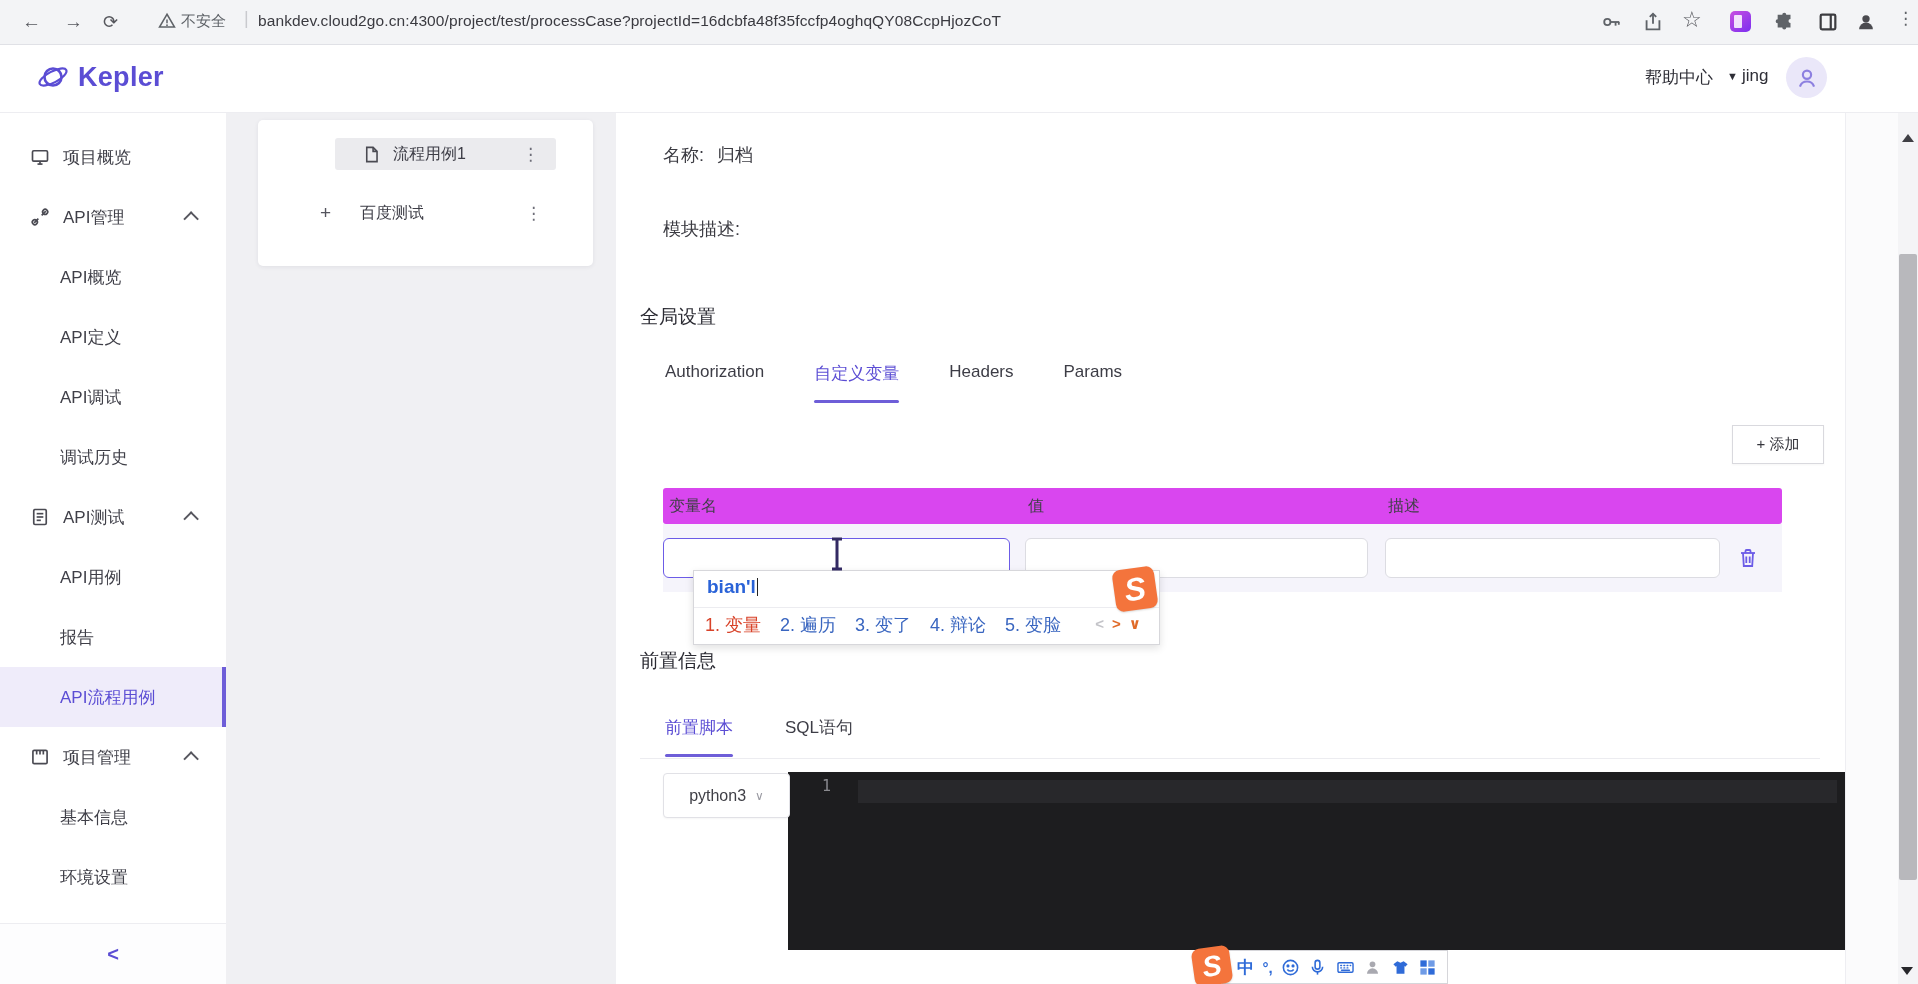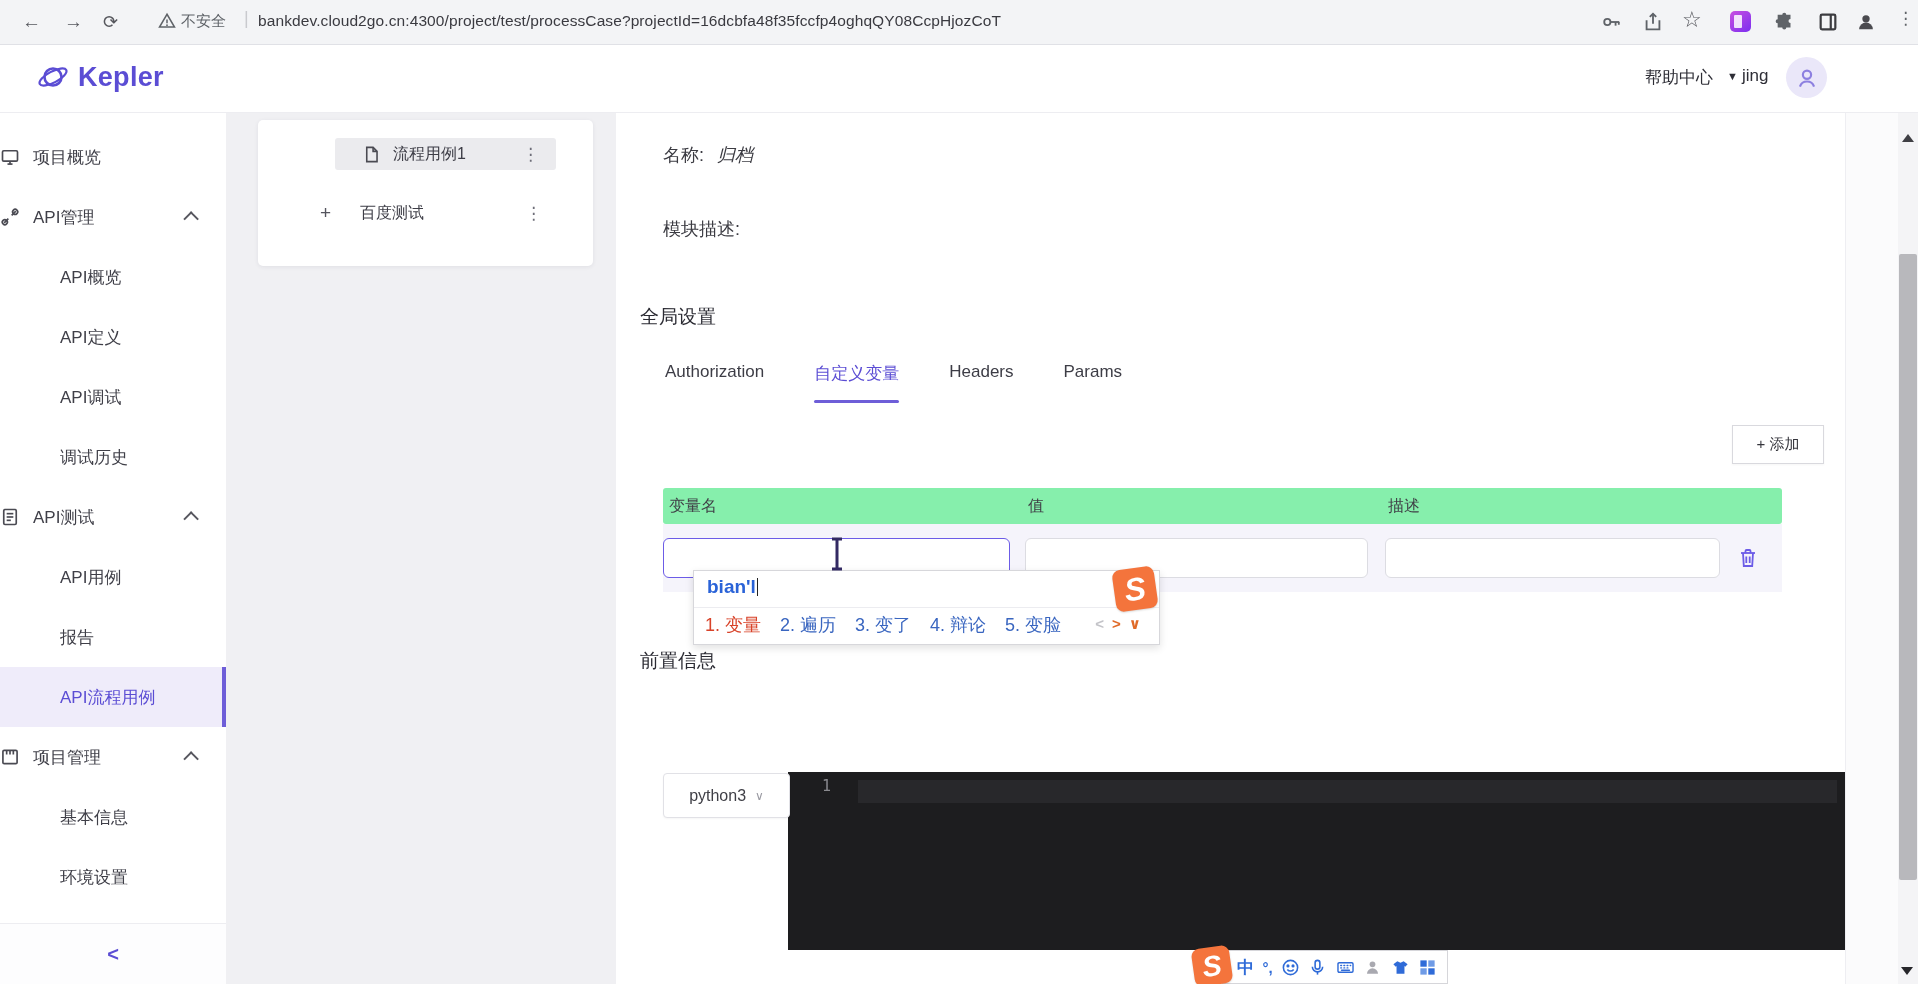--- a/index.html
+++ b/index.html
@@ -23,21 +23,21 @@
   #logo{position:absolute;left:36px;top:16px;display:flex;align-items:center;gap:8px;}
   #logo-text{font-size:27px;font-weight:bold;color:#5b4dd4;letter-spacing:.3px;}
   #help-center{position:absolute;left:1645px;top:22px;font-size:17px;color:#2e2e36;}
   #user-menu{position:absolute;left:1727px;top:22px;font-size:17px;color:#2e2e36;display:flex;align-items:center;gap:4px;}
   #user-caret{font-size:11px;color:#2e2e36;}
   #avatar{position:absolute;left:1786px;top:13px;width:41px;height:41px;border-radius:50%;background:#eae7f9;display:flex;align-items:center;justify-content:center;}
 
   
   #sidebar{position:absolute;left:0;top:112px;width:226px;bottom:0;background:#fff;z-index:5;padding-top:15px;box-sizing:border-box;}
   .sb-item{height:60px;display:flex;align-items:center;font-size:17px;color:#3f3f48;cursor:pointer;}
-  .sb-group{}
+  .sb-group{padding-left:30px;}
   .sb-group .sb-lbl{margin-left:13px;}
   .sb-child{padding-left:60px;}
   .sb-item.active{background:#efecfa;color:#5b4dd4;border-right:4px solid #6e5ed8;}
   .chev{width:9px;height:9px;border-left:2px solid #56565e;border-top:2px solid #56565e;transform:rotate(45deg) translateY(2px);margin-left:auto;margin-right:28px;}
   .sb-ico{width:20px;height:20px;display:inline-flex;}
   #sb-footer{position:absolute;left:0;bottom:0;width:226px;height:60px;border-top:1px solid #ededf1;display:flex;align-items:center;justify-content:center;background:#fdfdfe;}
   #sb-collapse{color:#5b4dd4;font-size:20px;font-weight:bold;cursor:pointer;}
 
   
   #tree-card{position:absolute;left:258px;top:120px;width:335px;height:146px;background:#fff;border-radius:5px;box-shadow:0 1px 4px rgba(40,40,60,.08);z-index:6;}
@@ -50,21 +50,21 @@
   .fld{position:absolute;font-size:18px;color:#3b3b42;}
   .sec-title{position:absolute;font-size:19px;font-weight:400;color:#2b2b33;}
 
   .tabs{position:absolute;display:flex;gap:50px;}
   .tab{font-size:17px;color:#3d3d46;position:relative;padding-bottom:18px;cursor:pointer;}
   .tab.active{color:#5b4dd4;}
   .tab.active:after{content:"";position:absolute;left:0;right:0;bottom:0;height:3.5px;background:#6e5ed8;border-radius:2px;}
 
   #add-btn{position:absolute;left:1116px;top:313px;width:90px;height:37px;background:#fff;border:1px solid #d9d9de;border-radius:0;font-size:15px;color:#35353c;display:flex;align-items:center;justify-content:center;cursor:pointer;box-shadow:0 1px 2px rgba(0,0,0,.04);}
 
-  #tbl-head{position:absolute;left:47px;top:376px;width:1119px;height:36px;background:#86efac;border-radius:3px;}
+  #tbl-head{position:absolute;left:47px;top:376px;width:1119px;height:36px;background:#d946ef;border-radius:3px;}
   .th{position:absolute;top:8px;font-size:16px;color:#3f3f46;}
   #tbl-row{position:absolute;left:47px;top:412px;width:1119px;height:68px;background:#f5f4fb;}
   .cell-input{position:absolute;top:426px;height:40px;border-radius:6px;background:#fff;border:1px solid #dcdce2;box-sizing:border-box;outline:none;font-size:16px;padding:0 10px;color:#333;}
   #var-input{left:47px;width:347px;border:1.6px solid #6c5ce7;}
   #val-input{left:409px;width:343px;}
   #desc-input{left:769px;width:335px;}
   #trash{position:absolute;left:1120px;top:433px;width:24px;height:26px;cursor:pointer;}
 
   #cursor-ibeam{position:absolute;left:212px;top:424px;z-index:35;}
 
@@ -276,21 +276,21 @@
   <div class="tree-row" style="top:78px;">
     <span style="margin-left:62px;font-size:19px;color:#55555e;">+</span>
     <span style="margin-left:29px;">百度测试</span>
     <span class="tree-dots" style="left:267px;">⋮</span>
   </div>
 </div>
 
 <div id="main">
   <div class="fld" style="left:47px;top:31px;">
     <span>名称:</span>
-    <span style="margin-left:8px;font-style:italic;">归档</span>
+    <span style="margin-left:8px;">归档</span>
   </div>
   <div class="fld" style="left:47px;top:105px;">模块描述:</div>
 
   <div class="sec-title" style="left:24px;top:192px;">全局设置</div>
 
   <div class="tabs" style="left:49px;top:250px;">
     <span class="tab">Authorization</span>
     <span class="tab active">自定义变量</span>
     <span class="tab">Headers</span>
     <span class="tab">Params</span>
@@ -338,20 +338,26 @@
     <div id="cand-arrows">
       <span id="cand-prev">&lt;</span>
       <span id="cand-next">&gt;</span>
       <span id="cand-exp">∨</span>
     </div>
     <div id="ime-slogo" class="slogo">S</div>
   </div>
 
   <div class="sec-title" style="left:24px;top:536px;">前置信息</div>
 
+  <div id="pre-tabs-row">
+    <div class="tabs">
+      <span class="tab active">前置脚本</span>
+      <span class="tab">SQL语句</span>
+    </div>
+  </div>
 
   <div id="lang-btn">
     <span>python3</span>
     <span id="lang-chev">∨</span>
   </div>
 
   <div id="editor">
     <div id="cur-line"></div>
     <span id="line-no">1</span>
   </div>

